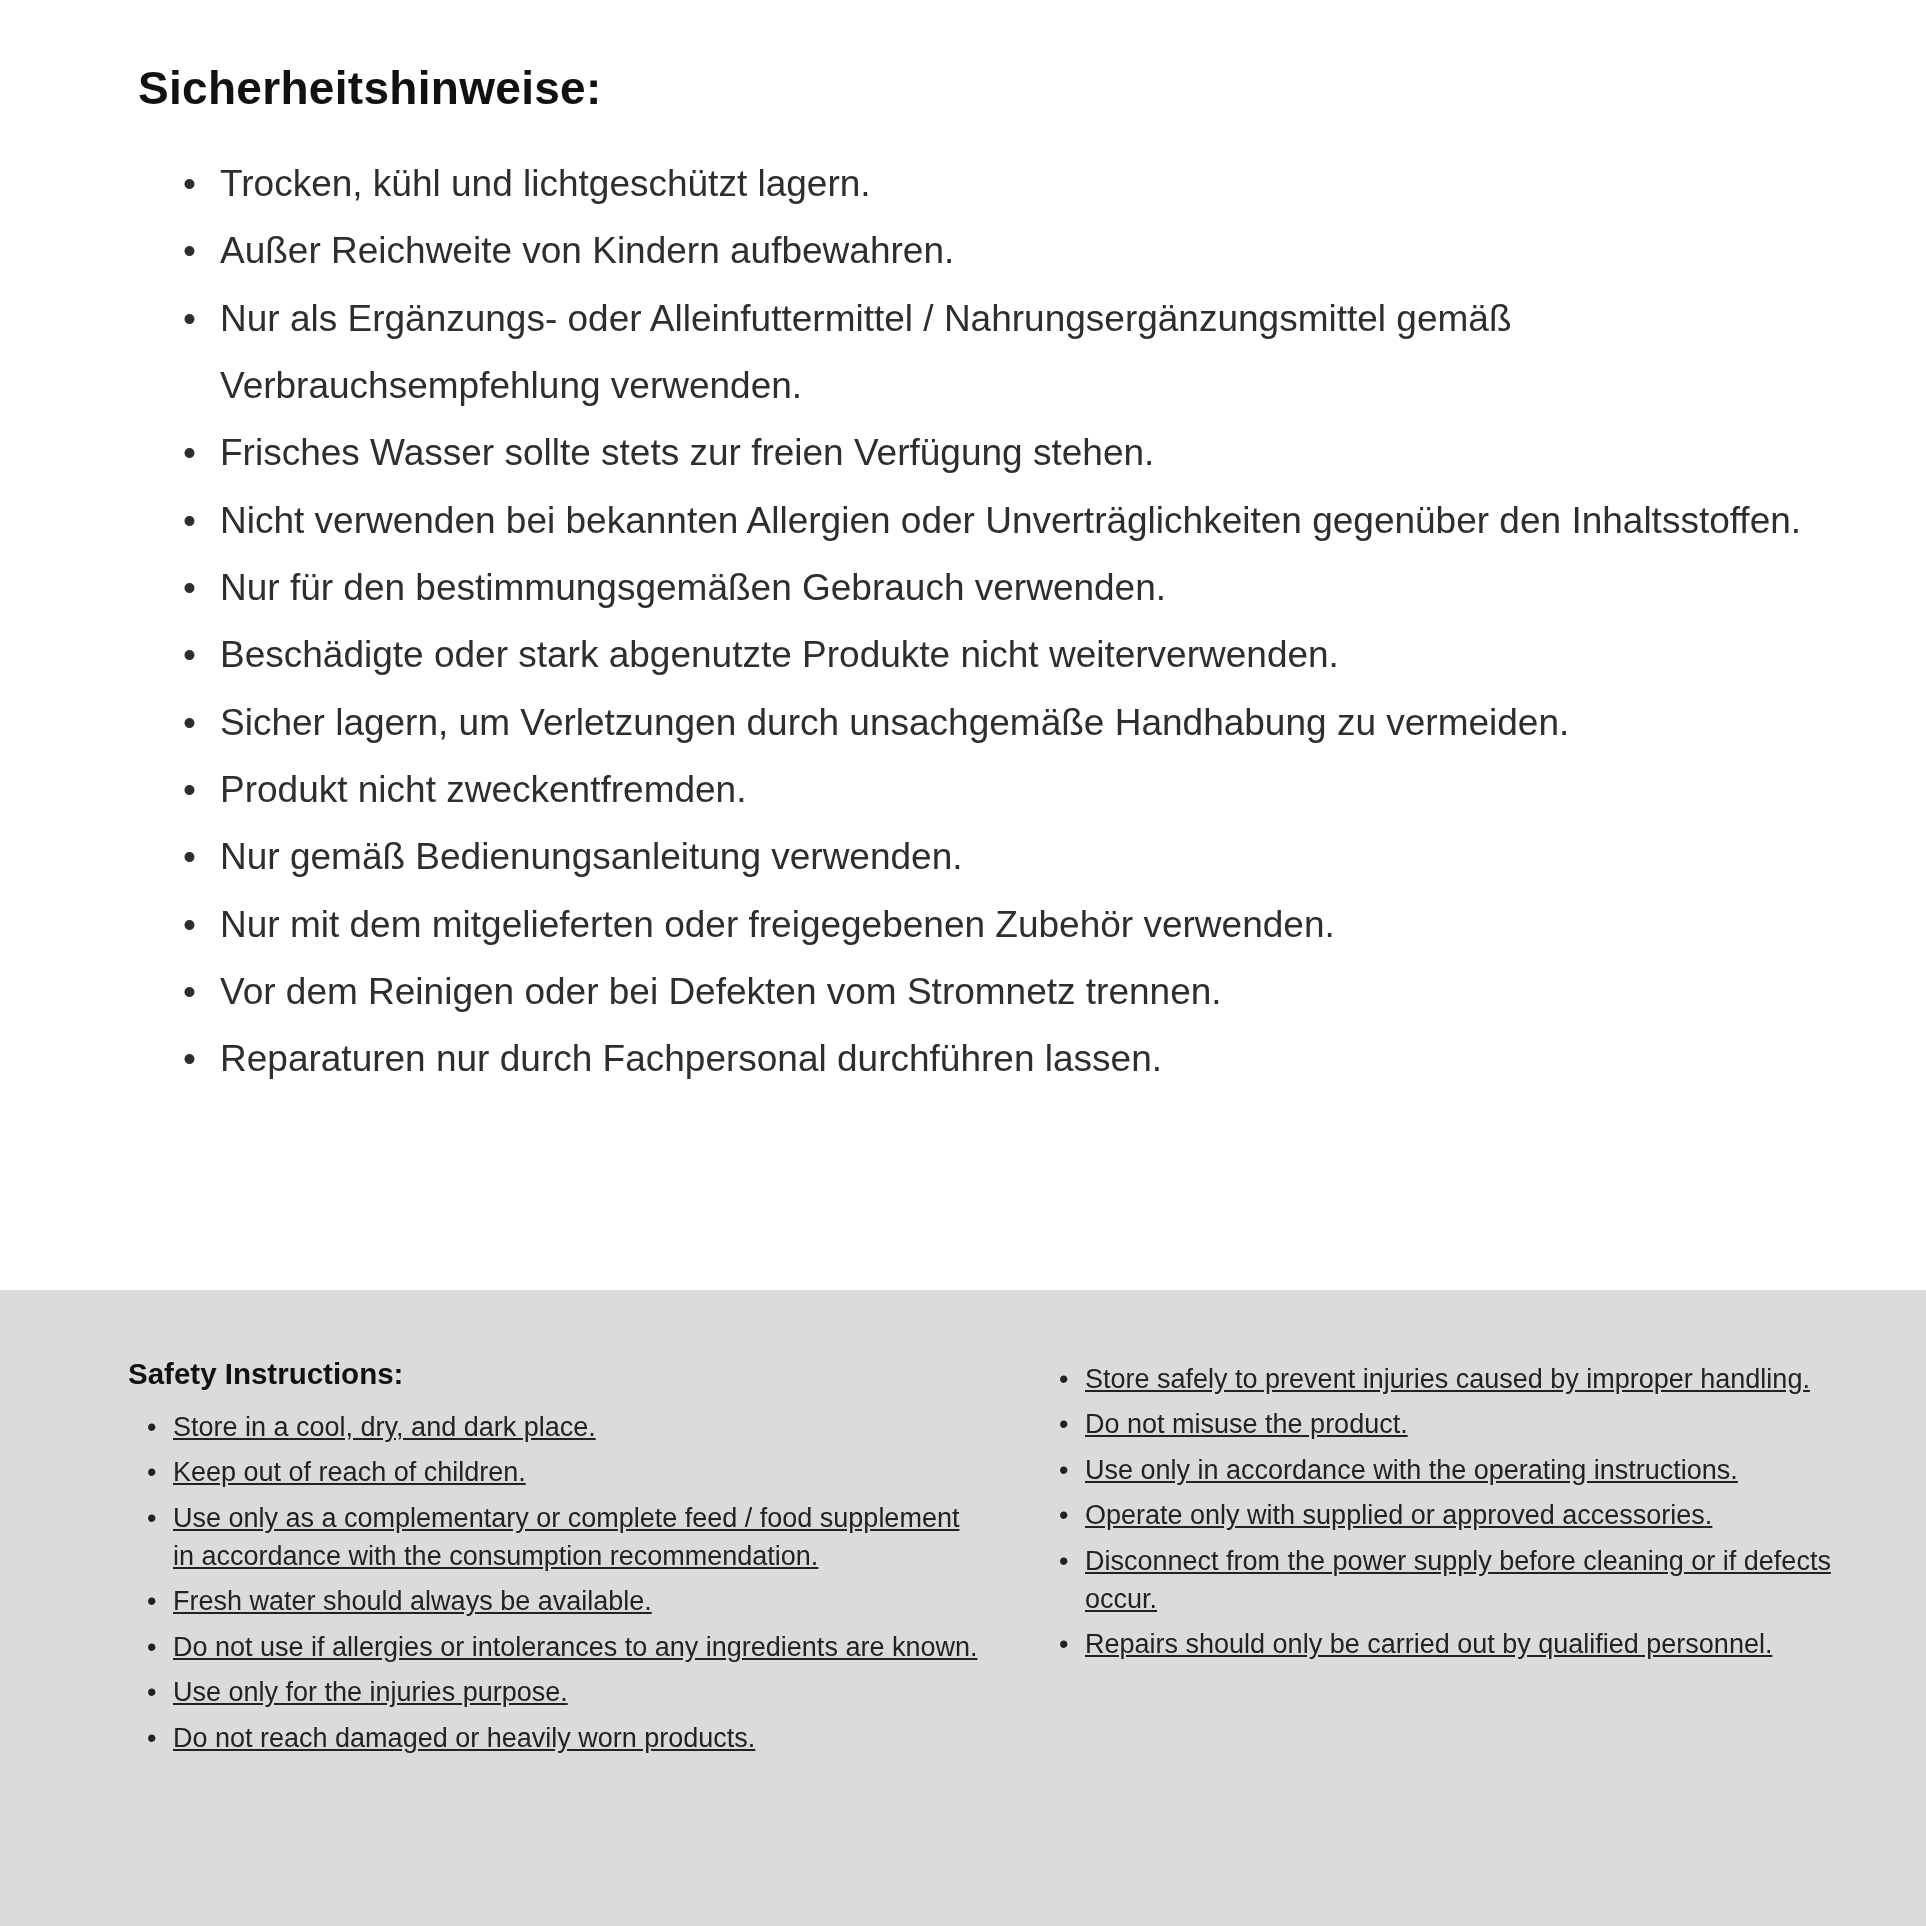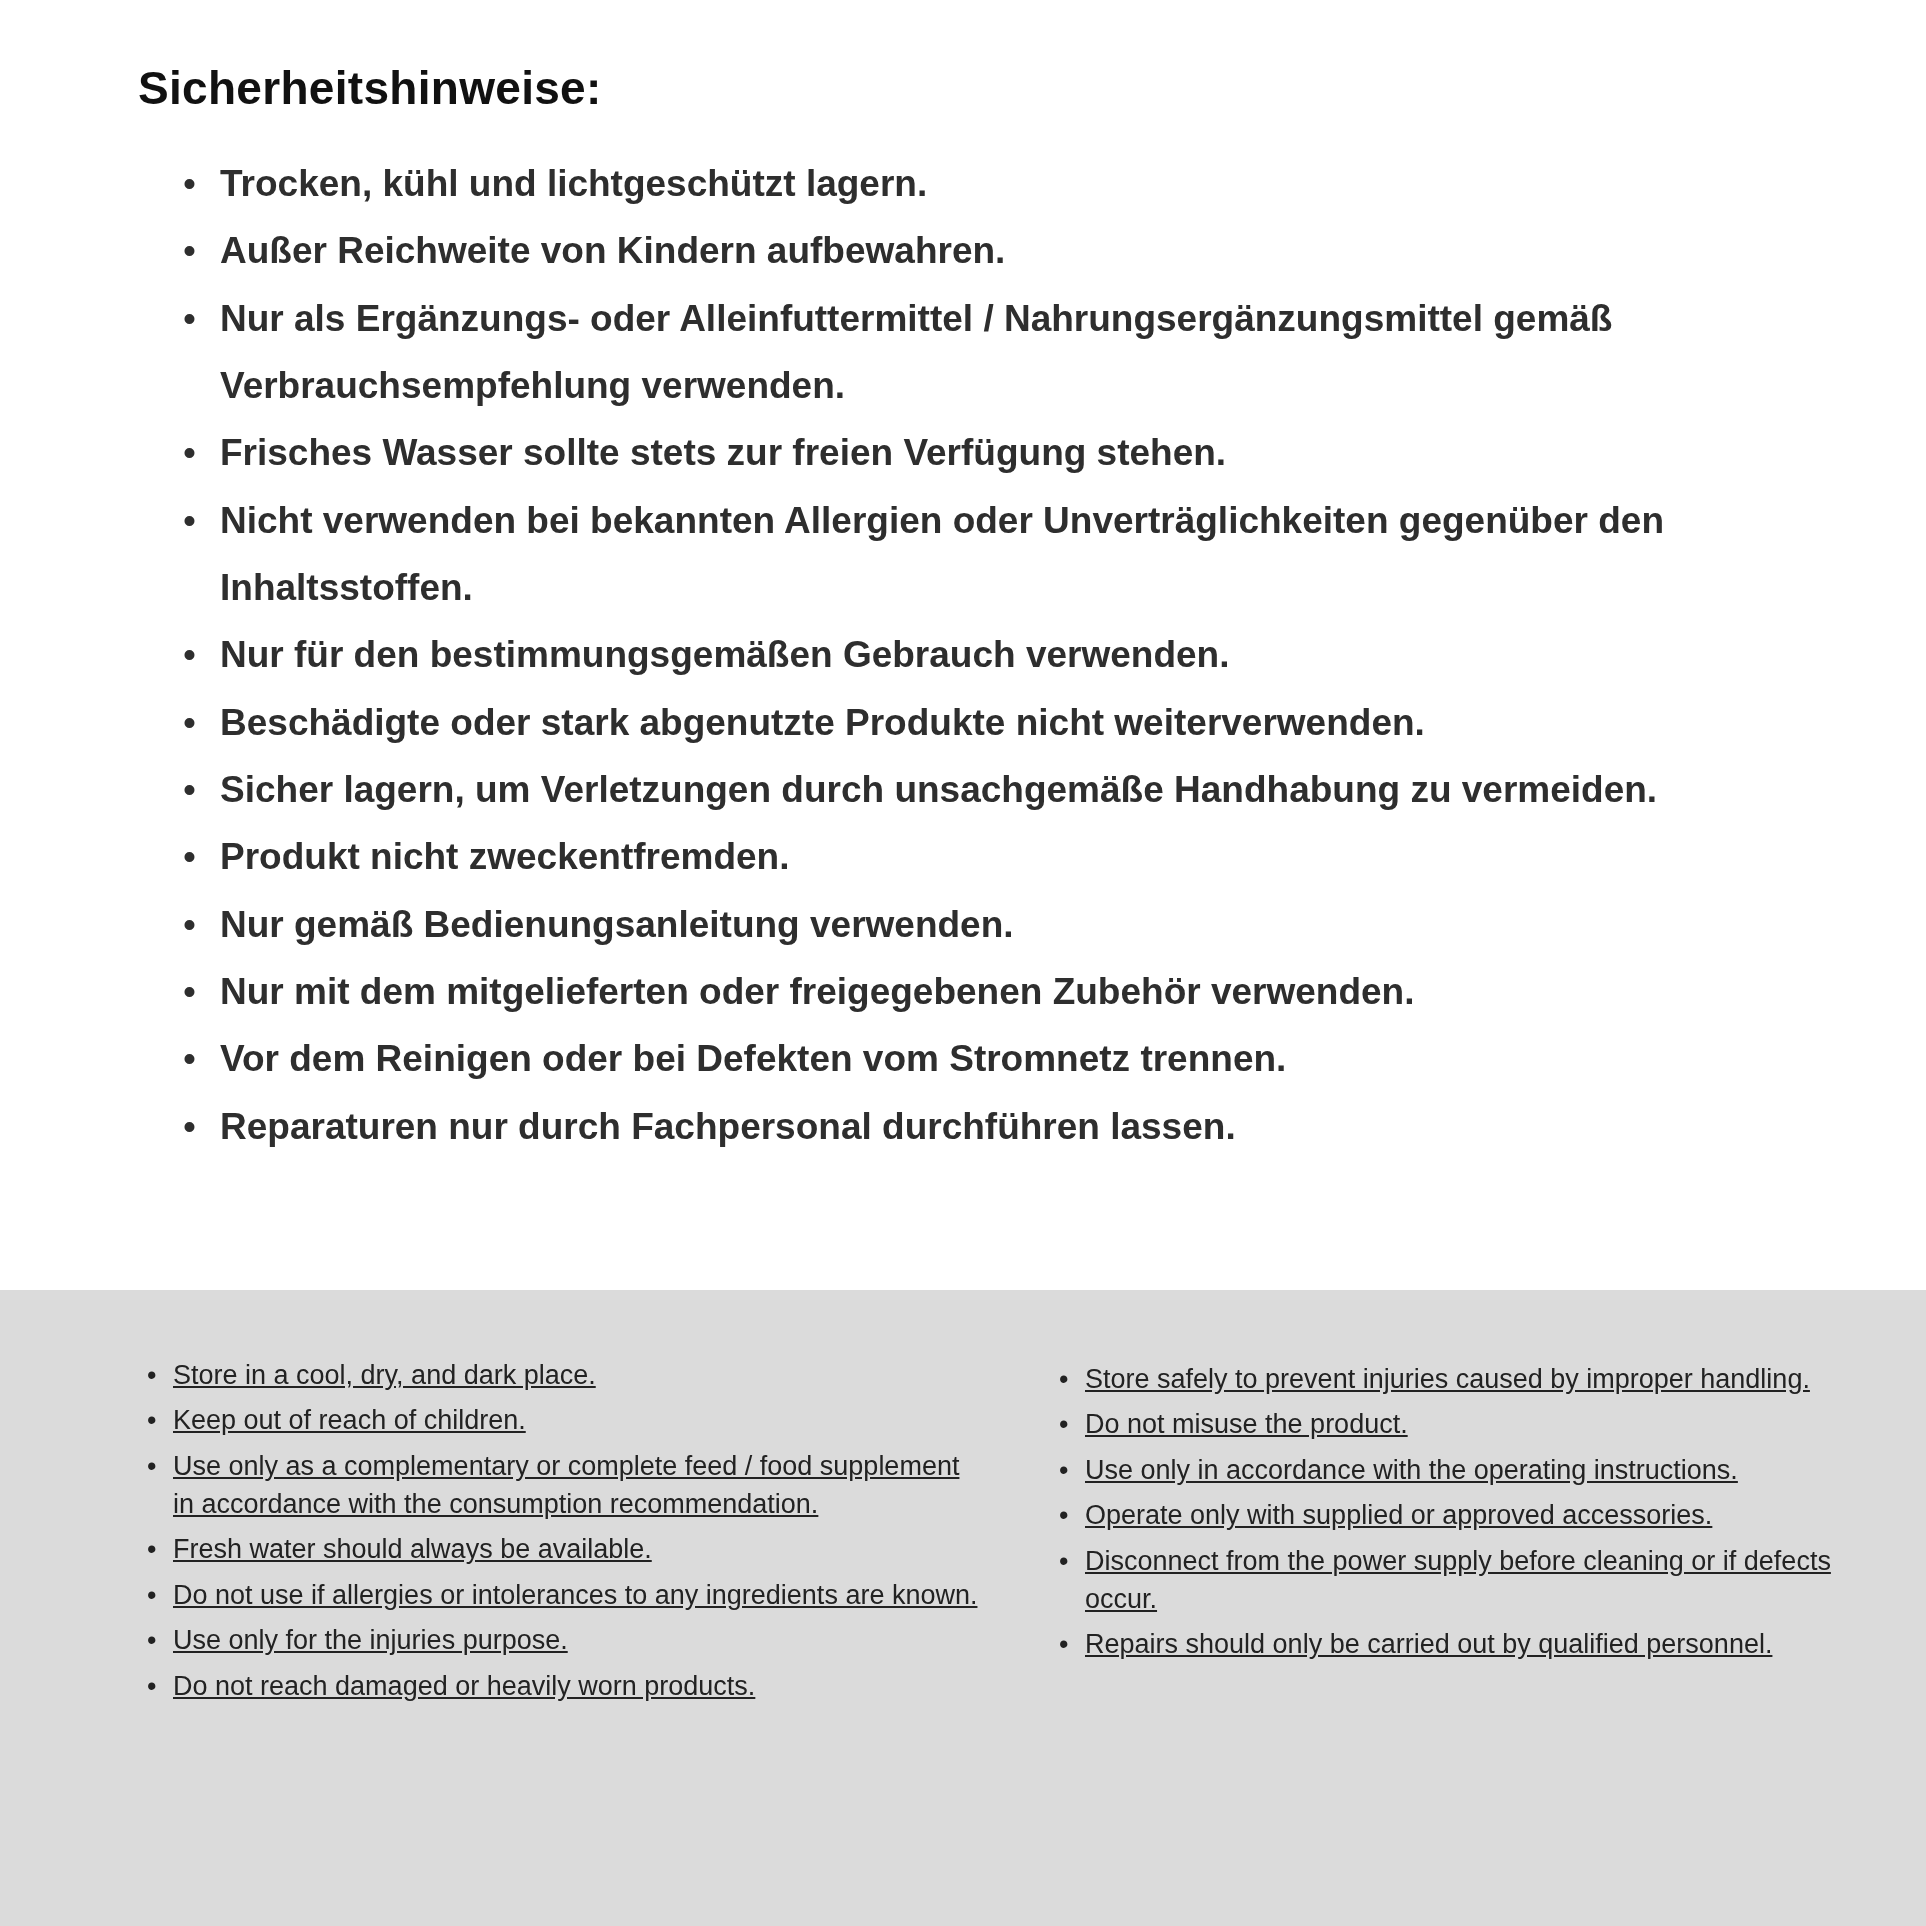--- a/index.html
+++ b/index.html
@@ -42,21 +42,20 @@
     font-size: 37px;
     line-height: 1.82;
     color: #2e2e2e;
   }
   .german-list .dot {
     flex: 0 0 37px;
     color: #2e2e2e;
   }
   .german-list .txt {
     flex: 1 1 auto;
-    font-weight: bold;
   }
 
   
   .english-section {
     flex: 0 0 636px;
     background: #dbdbdb;
     box-sizing: border-box;
     padding: 67px 93px 39px 128px;
     display: flex;
     gap: 77px;
@@ -170,20 +169,21 @@
 
         <li>
           <span class="dot">•</span>
           <span class="txt">Reparaturen nur durch Fachpersonal durchführen lassen.</span>
         </li>
       </ul>
   </div>
 
   <div class="english-section">
     <div class="english-col-left">
+      <h2 class="english-heading">Safety Instructions:</h2>
       <ul class="english-list">
 
           <li>
             <span class="dot">•</span>
             <span class="txt">Store in a cool, dry, and dark place.</span>
           </li>
 
           <li>
             <span class="dot">•</span>
             <span class="txt">Keep out of reach of children.</span>

